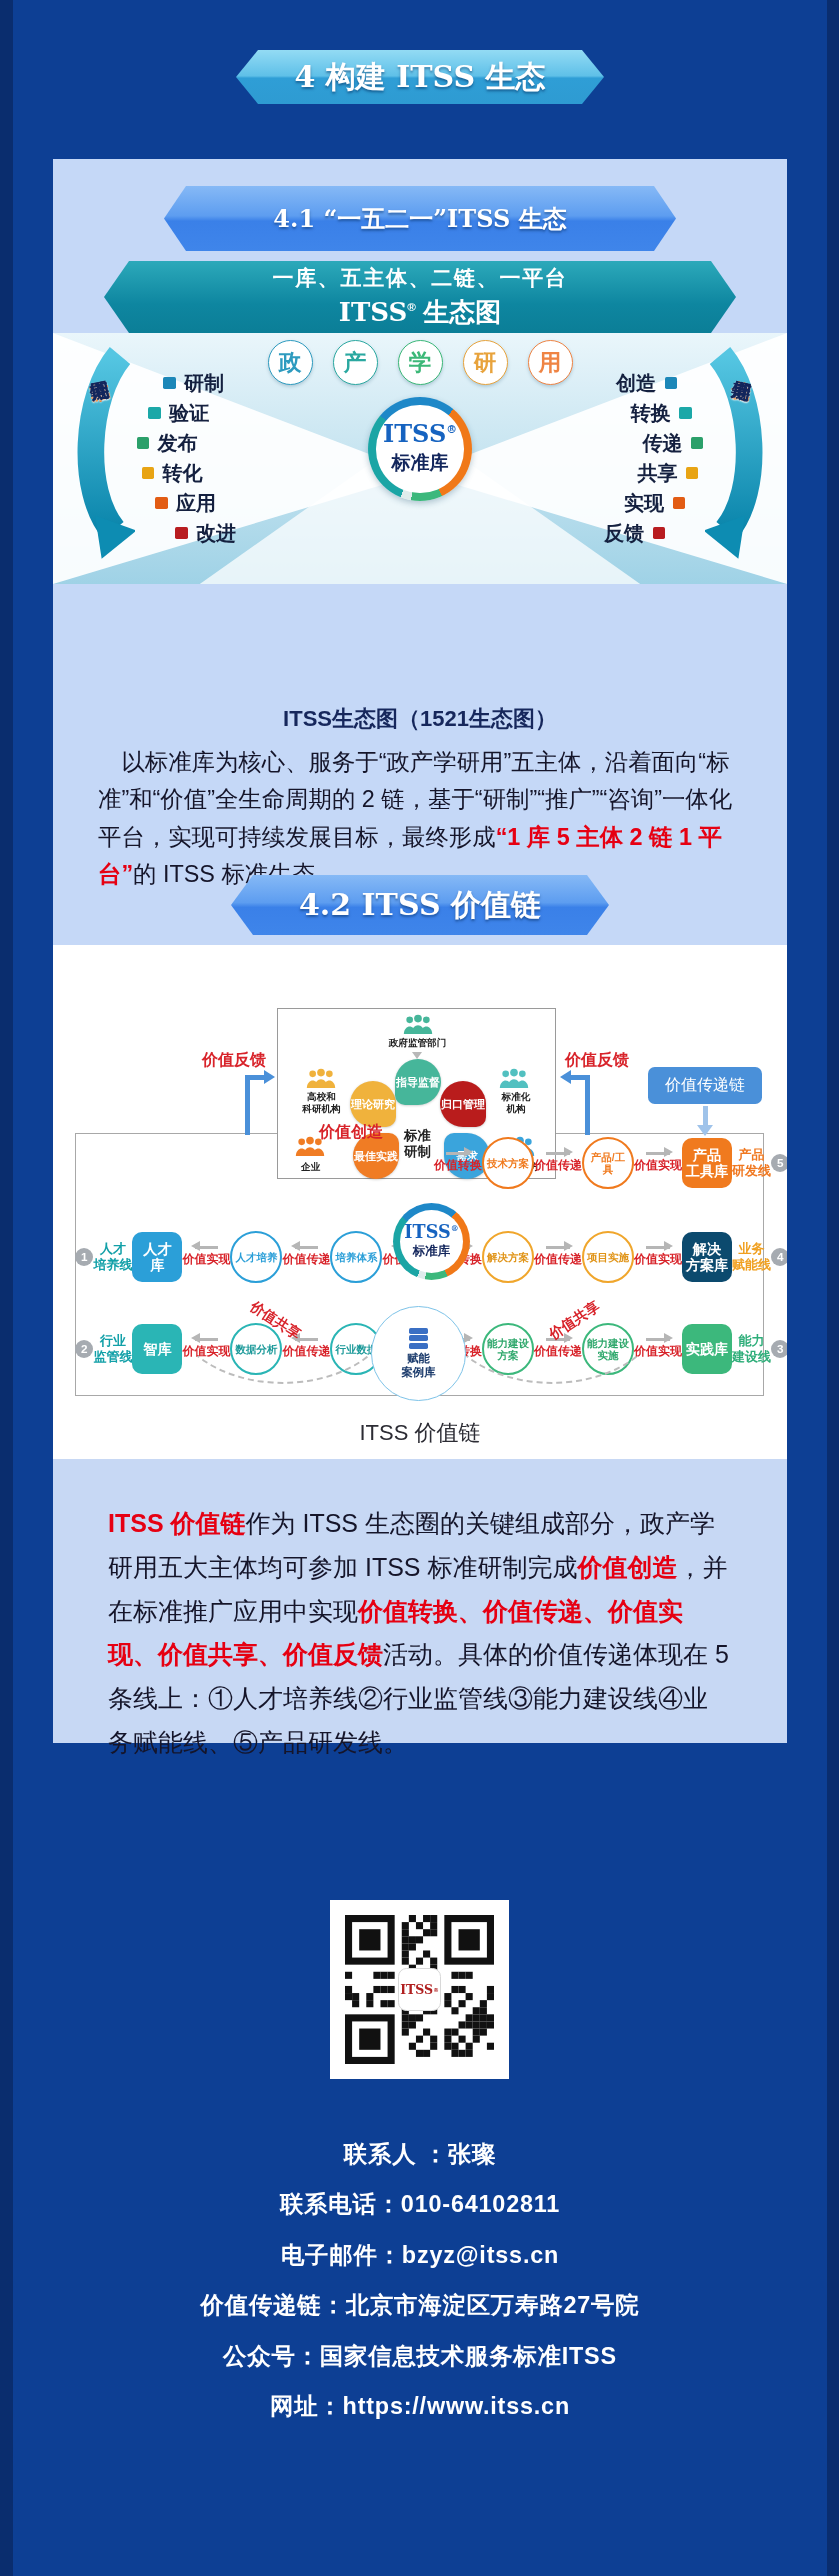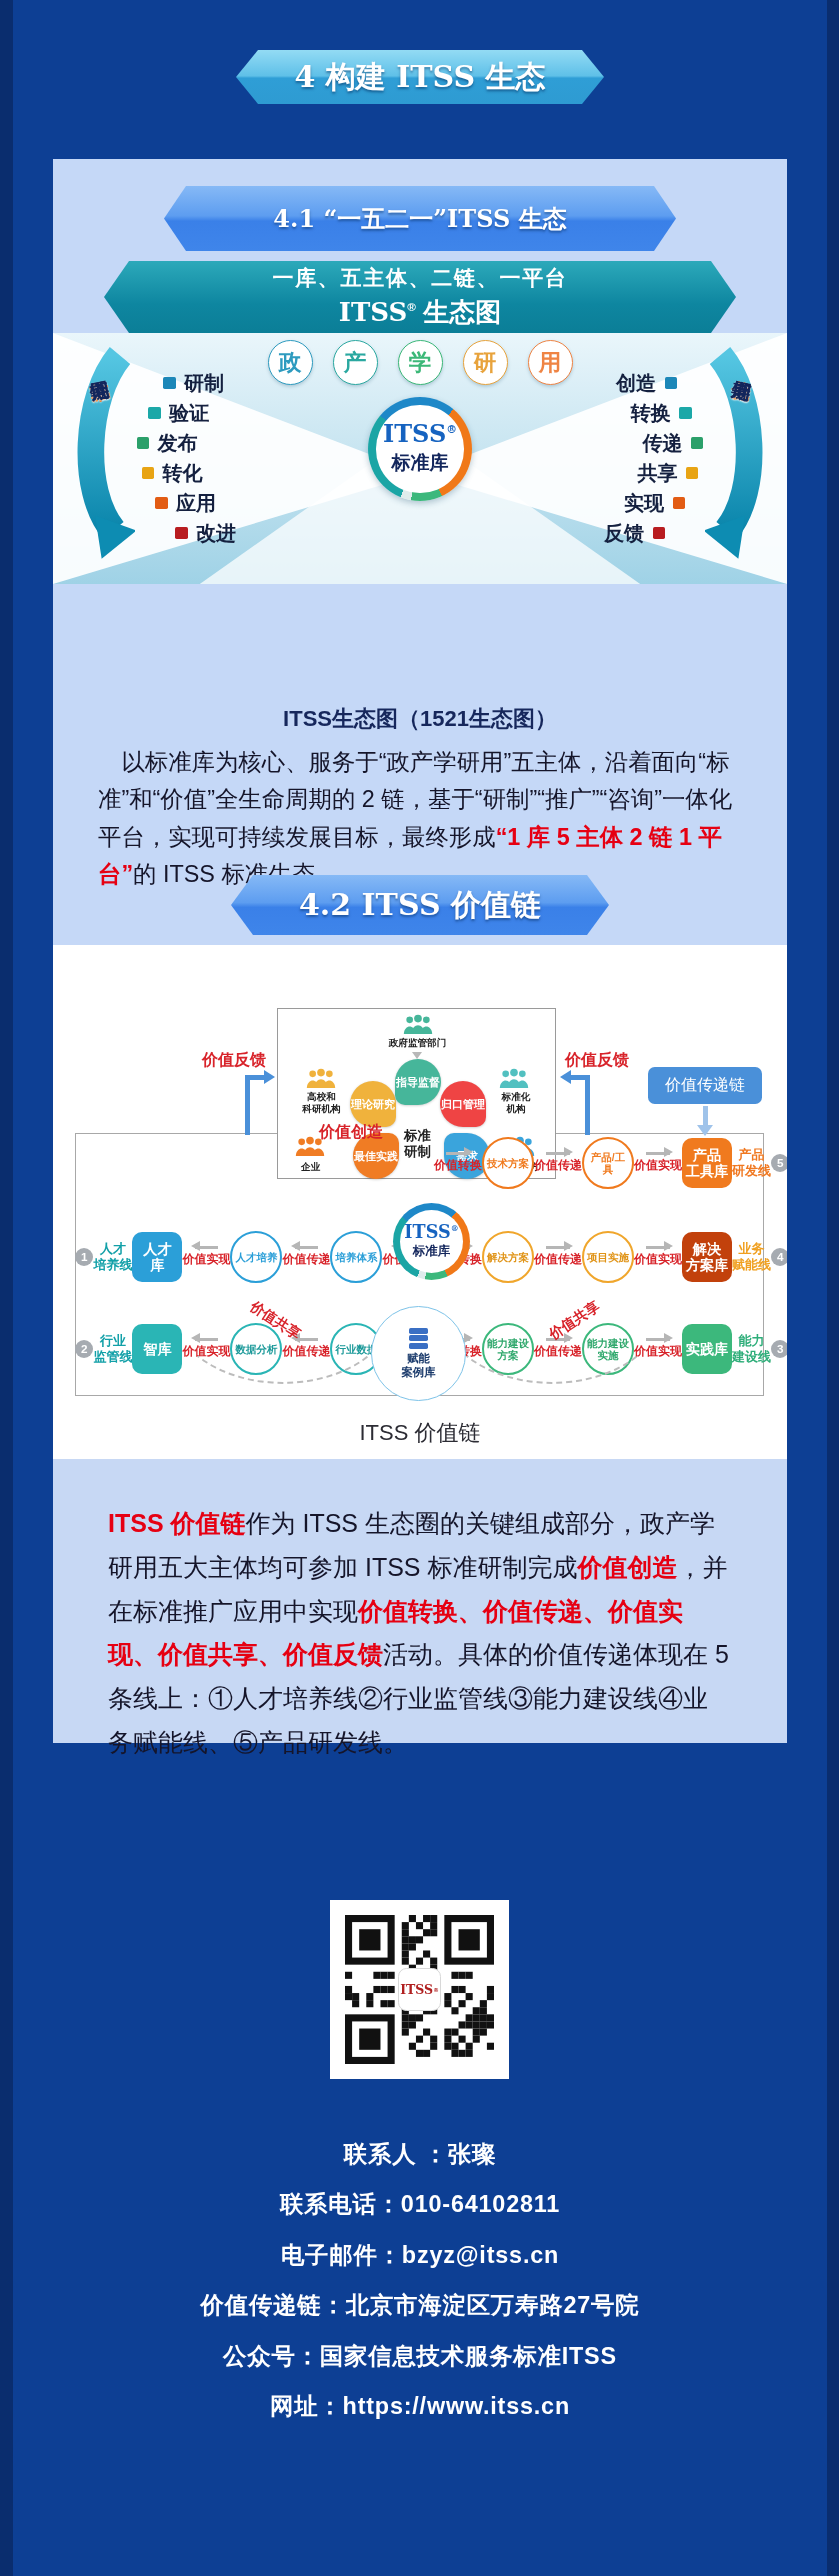--- a/index.html
+++ b/index.html
@@ -350,21 +350,21 @@
           <circle cx="18" cy="5.5" r="4.6"></circle>
           <path d="M1,24c0-6 4-9 7-9s7,3 7,9z"></path>
           <path d="M21,24c0-6 4-9 7-9s7,3 7,9z"></path>
           <path d="M10,24c0-7 4.5-10.5 8-10.5s8,3.5 8,10.5z"></path>
         </g>
       </svg>
     <div class="stklab" style="left:222px;top:152px;width:50px">用户方</div>
 
     <div class="petal" style="left:72px;top:72px;background:#f0b23c">理论研究</div>
     <div class="petal" style="left:117px;top:50px;background:#46b69a;border-radius:50% 50% 50% 10px">指导监督</div>
-    <div class="petal" style="left:162px;top:72px;background:#ef4444;border-radius:50% 50% 10px 50%">归口管理</div>
+    <div class="petal" style="left:162px;top:72px;background:#b91c1c;border-radius:50% 50% 10px 50%">归口管理</div>
     <div class="petal" style="left:75px;top:124px;background:#f07c24;border-radius:50% 10px 50% 50%">最佳实践</div>
     <div class="petal" style="left:166px;top:124px;background:#3aa4dc;border-radius:10px 50% 50% 50%">需求</div>
     <div class="stkcenter"><span>标准</span><br><span>研制</span></div>
   </div>
 
   <div class="vfb" style="left:149px;top:105px">价值反馈</div>
   <div class="vfb" style="left:512px;top:105px">价值反馈</div>
   <div class="bluebar" style="left:192px;top:130px;width:20px;height:5px"></div>
   <div class="bluehead" style="left:211px;top:125px;border-left:11px solid #4a90d9"></div>
   <div class="bluebar" style="left:192px;top:130px;width:5px;height:60px"></div>
@@ -464,21 +464,21 @@
     <div class="nodec" style="border-color:#f0a62c;color:#e09418">解决方案</div>
     <div class="alstack">
         <div class="harr ar"></div>
         <div class="rlab">价值传递</div>
       </div>
     <div class="nodec" style="border-color:#f0a62c;color:#e09418">项目实施</div>
     <div class="alstack">
         <div class="harr ar"></div>
         <div class="rlab">价值实现</div>
       </div>
-    <div class="storebx" style="background:#c2410c">
+    <div class="storebx" style="background:#0c4a6e">
         <span>解决</span>
         <span>方案库</span>
       </div>
     <div class="lname" style="color:#f0a020"><span>业务</span><br><span>赋能线</span></div>
     <div class="numc">4</div>
   </div>
 
   <div class="vrow" style="left:381px;top:374px;width:350px">
     <div class="alstack">
         <div class="harr ar"></div>

